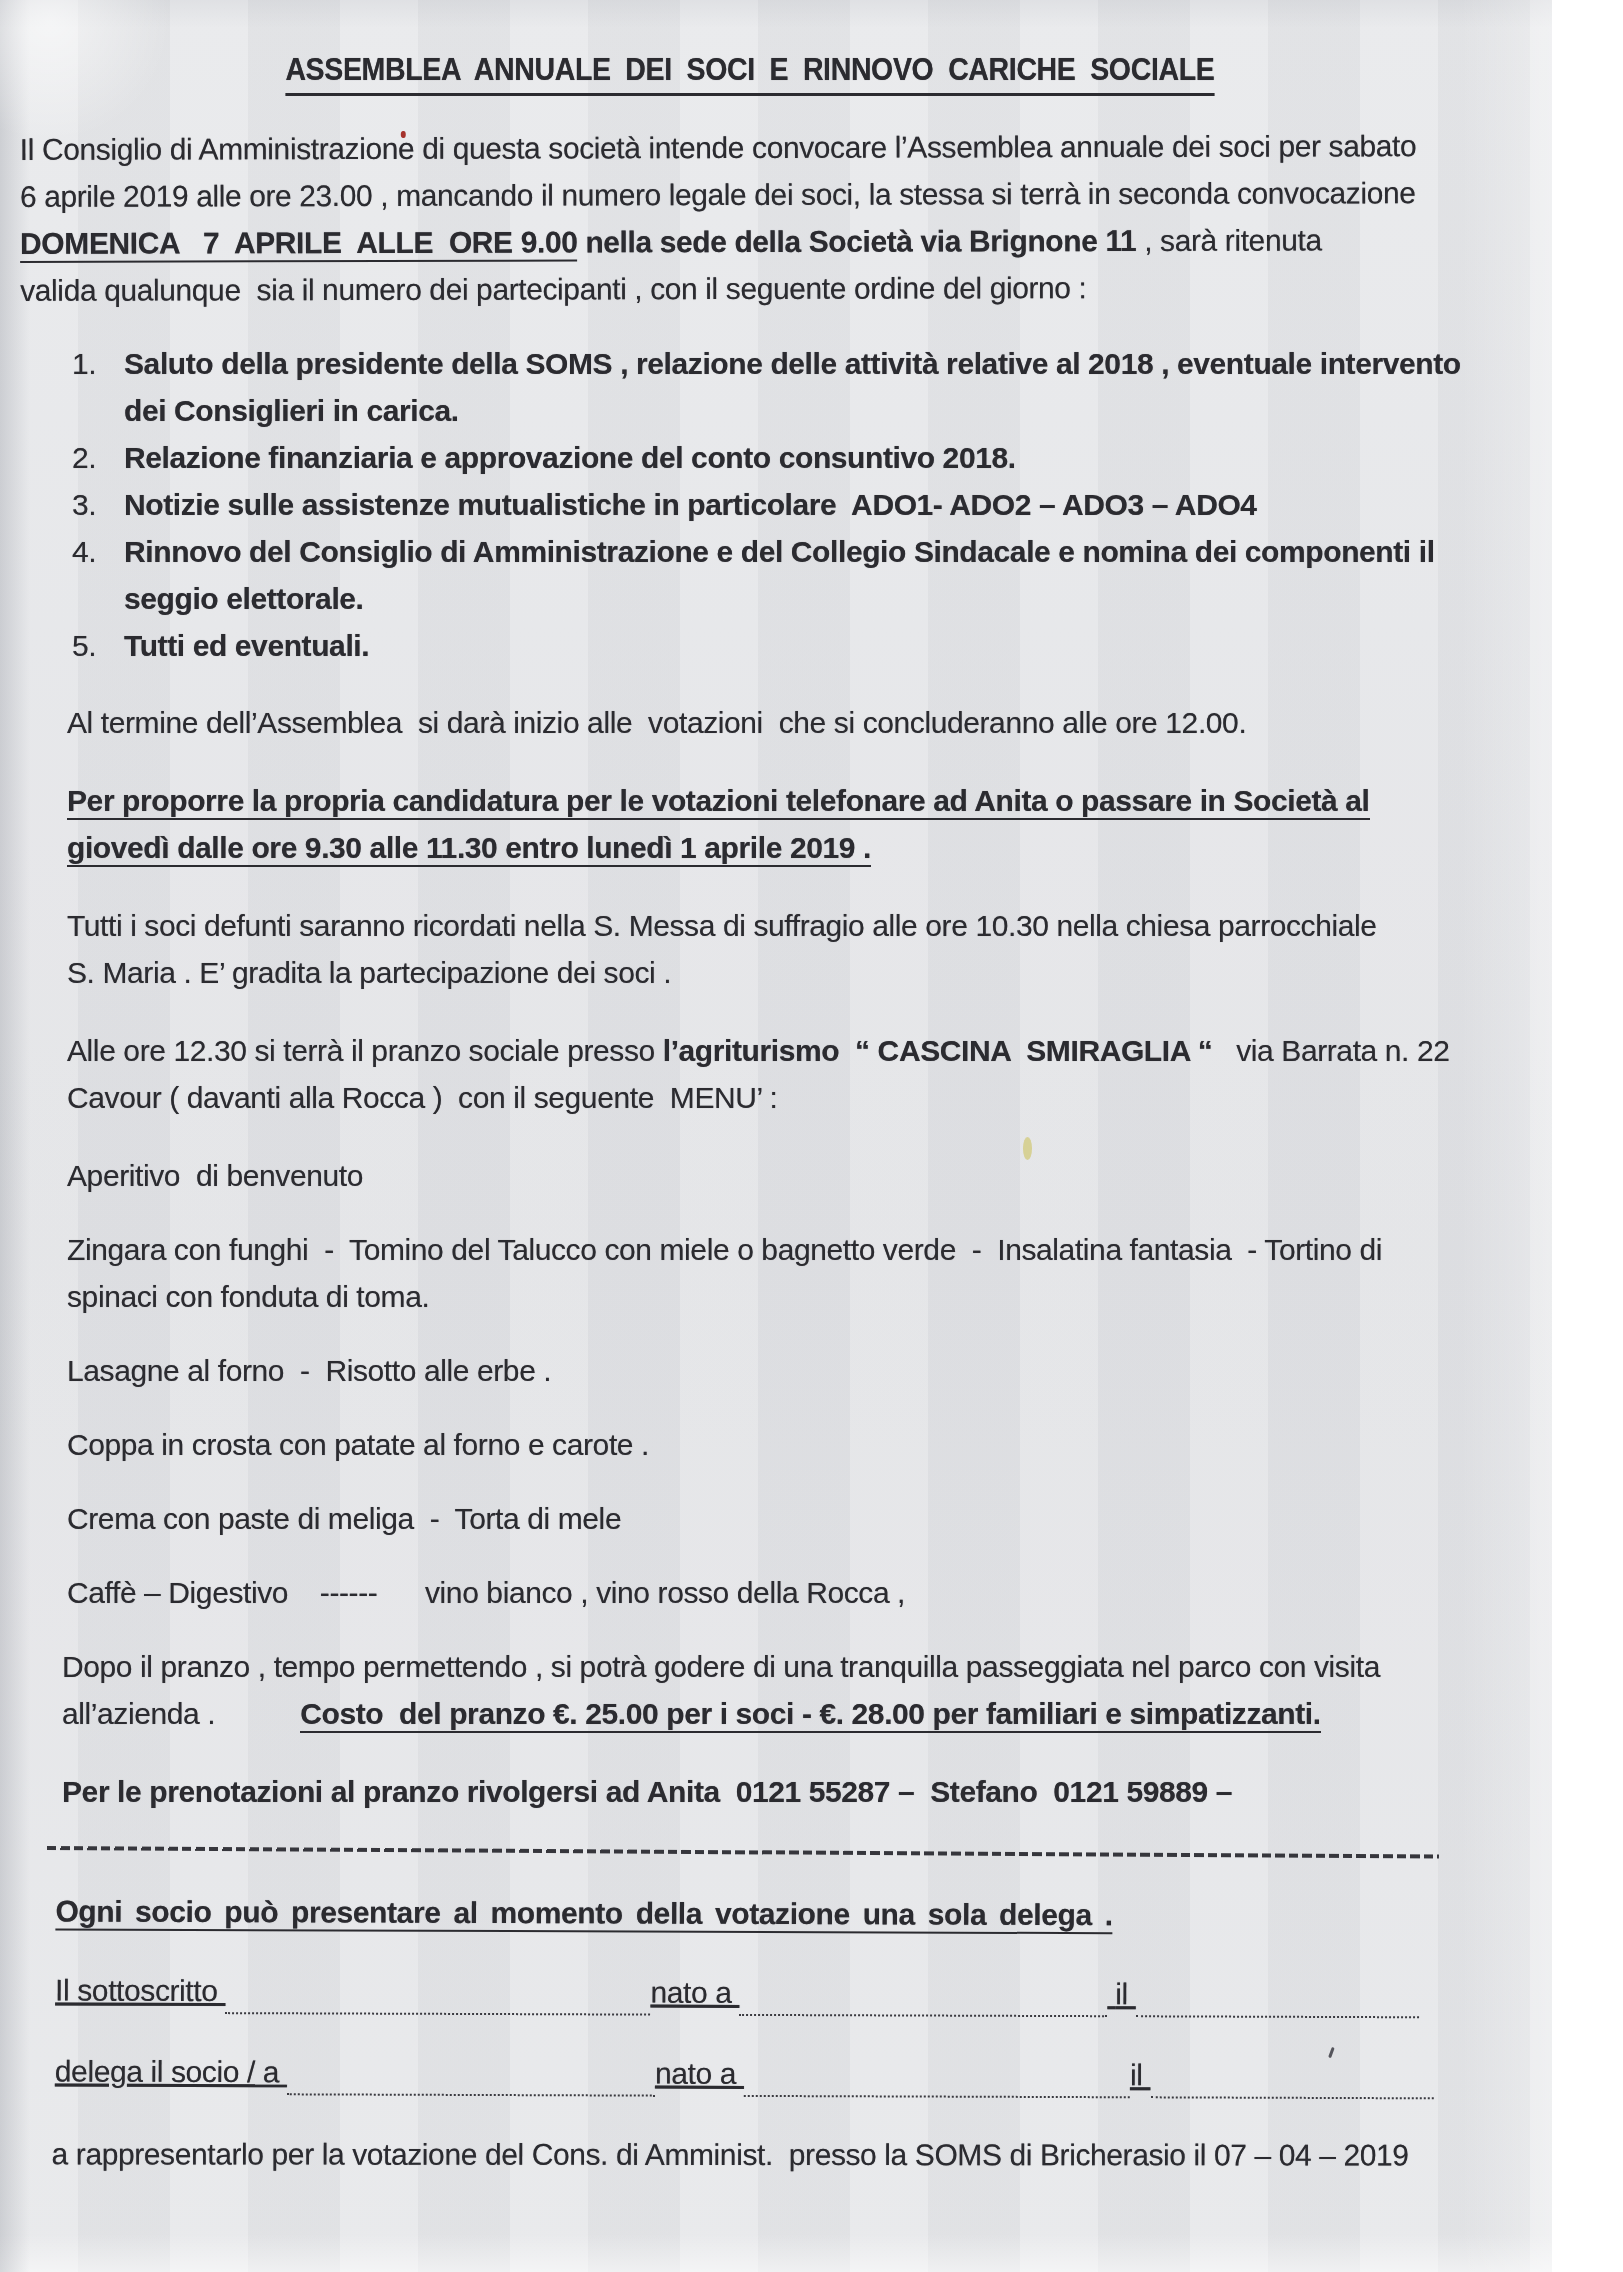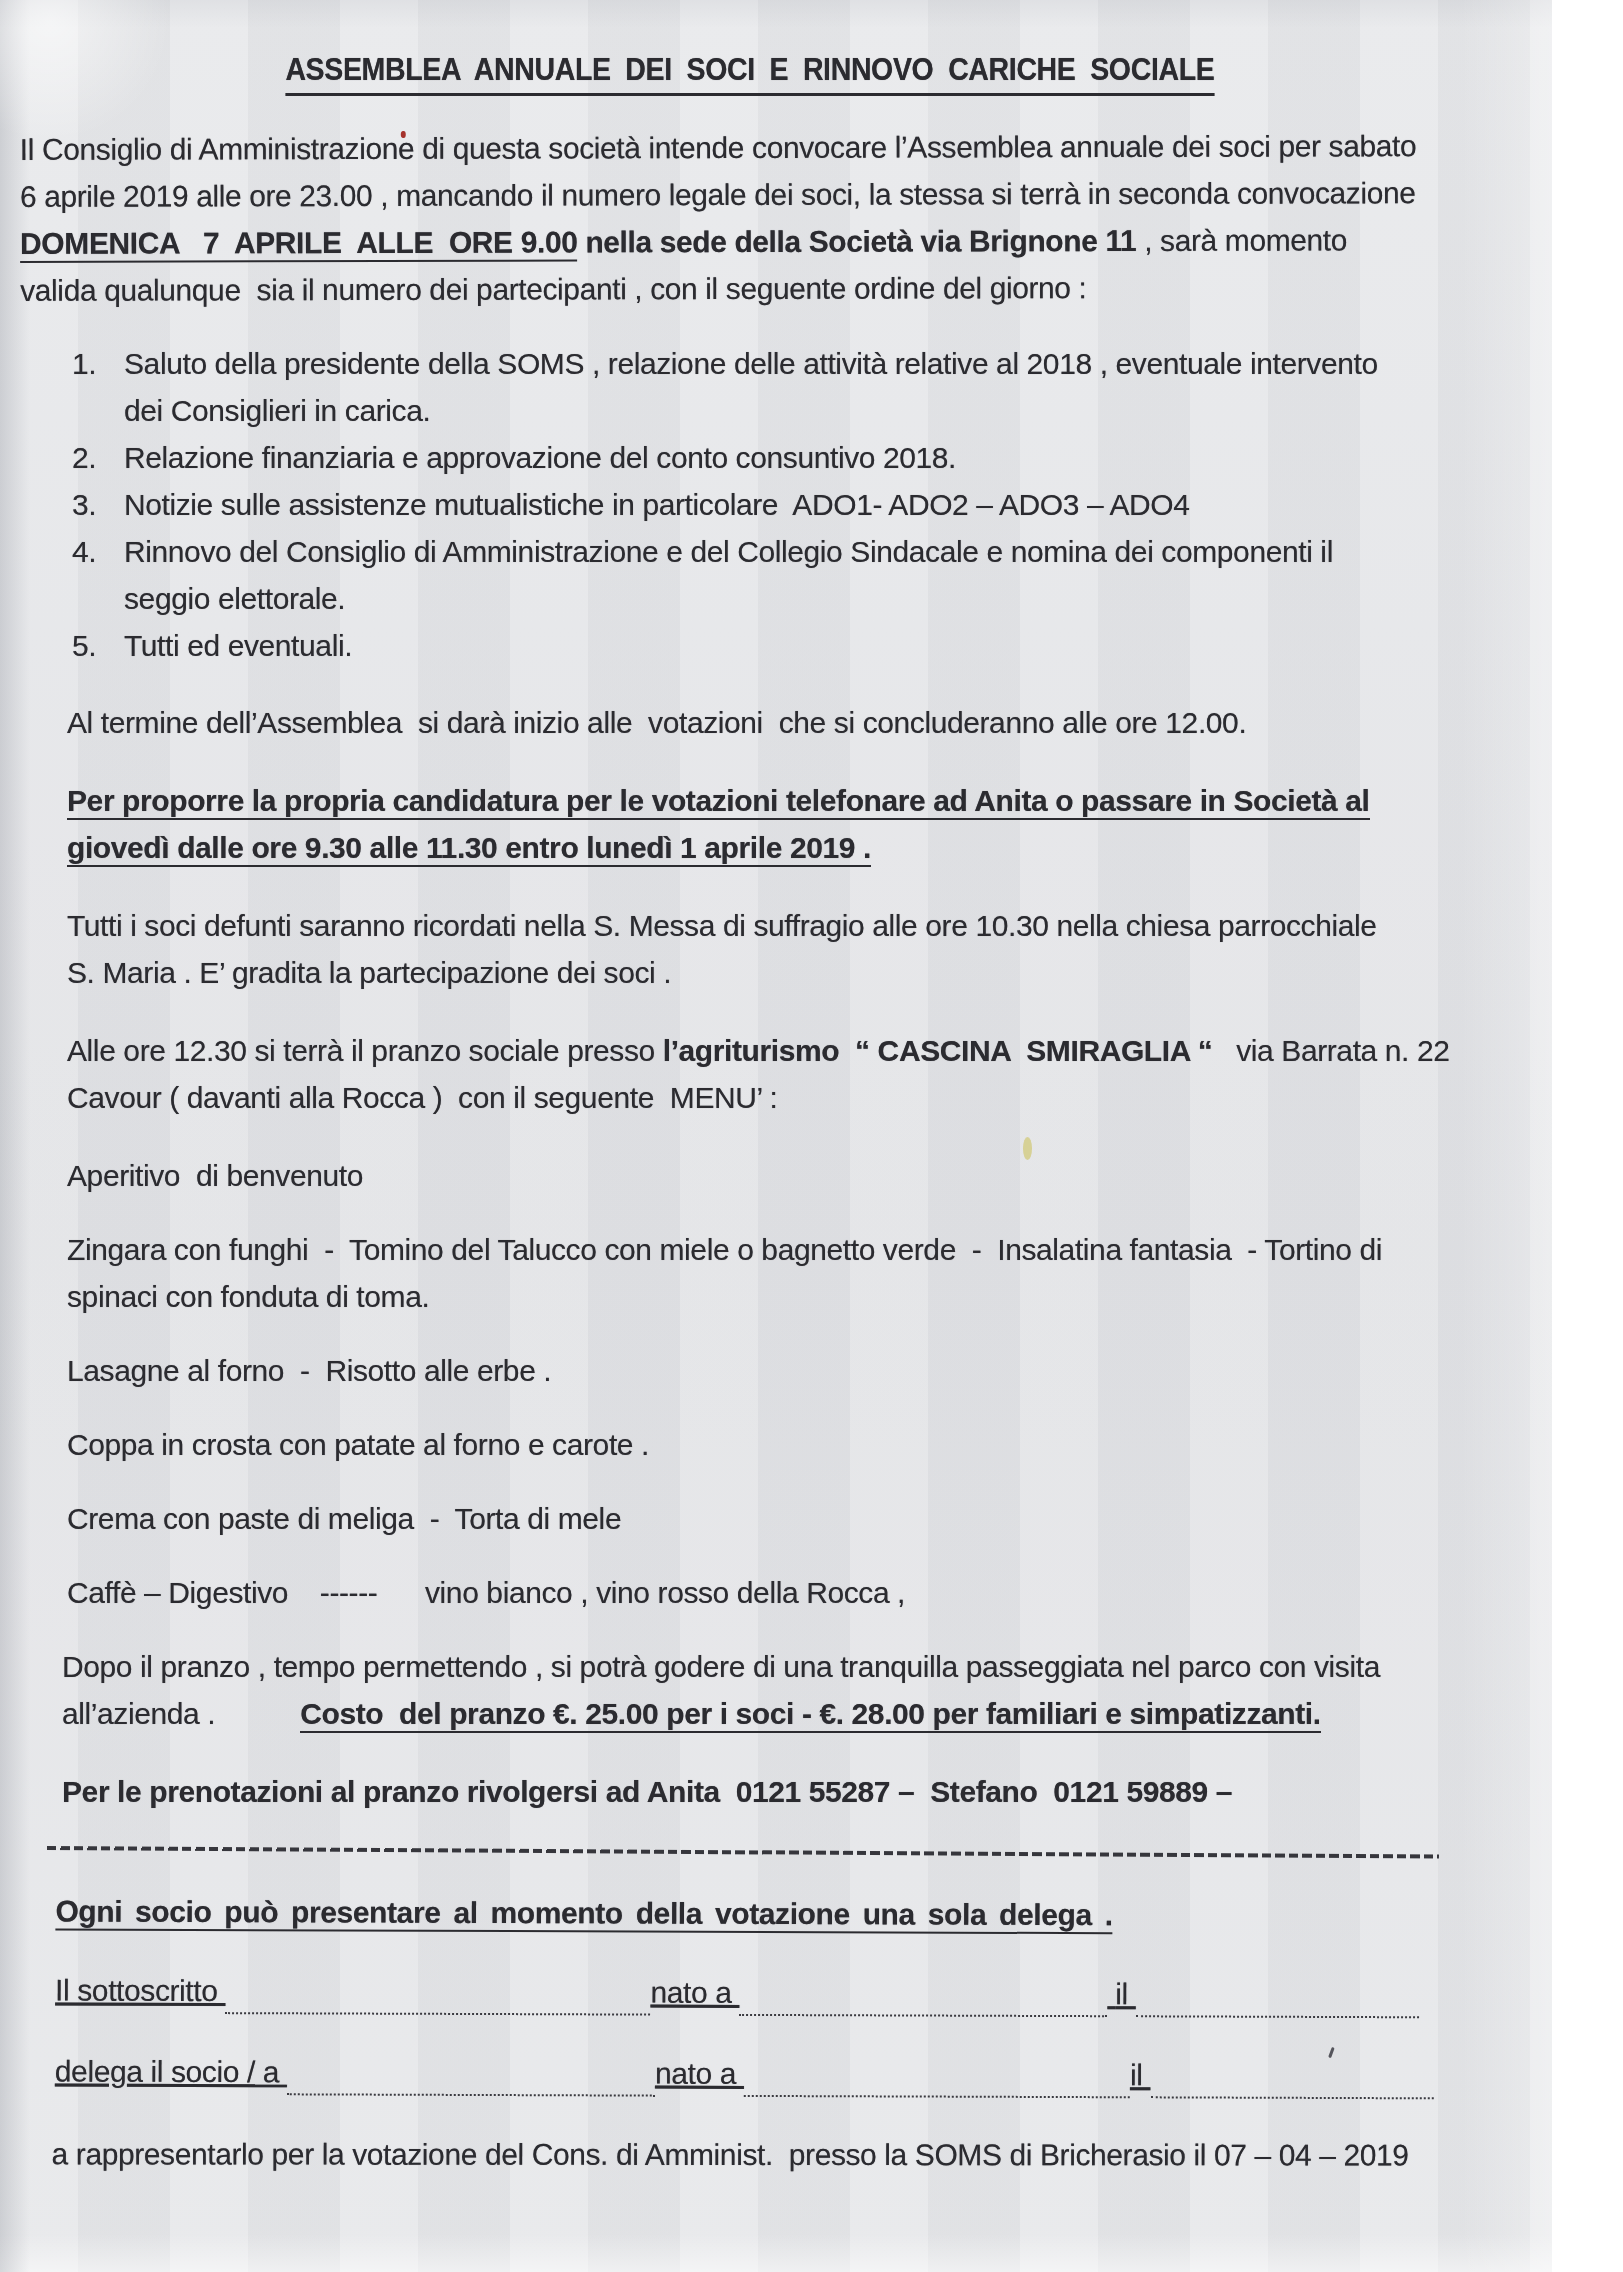--- a/index.html
+++ b/index.html
@@ -45,21 +45,21 @@
     font-size: 31px;
     word-spacing: 7.8px;
     border-bottom: 3.5px solid currentColor;
     padding-bottom: 5px;
     text-shadow: 0 0 0.7px rgba(25,25,30,.7);
   }
   .intro { margin-bottom: 28px; transform: rotate(-0.15deg); }
   .agenda { margin-left: 52px; margin-bottom: 30px; }
   .agenda-row { display: flex; }
   .num { width: 52px; flex: none; line-height: 47px; }
-  .itext { flex: 1; line-height: 47px; }
+  .itext { flex: 1; line-height: 47px; font-weight: bold; }
   .para { margin-left: 47px; margin-bottom: 31px; max-width: 1409px; }
   .menu { margin-bottom: 27px; }
   .ml60 { margin-left: 42px; }
   .gap { display: inline-block; width: 85px; }
   .sep {
     margin: 12.7px 0 40px 27px;
     width: 1392px;
     height: 4.2px;
     background: repeating-linear-gradient(90deg, #36363c 0 9.2px, rgba(0,0,0,0) 9.2px 13.5px);
     transform: rotate(0.35deg);
@@ -114,21 +114,21 @@
 <body>
 
 <div class="paper">
   <div class="content">
 
     <div class="title"><span>ASSEMBLEA ANNUALE DEI SOCI E RINNOVO CARICHE SOCIALE</span></div>
 
     <section class="intro">
       <div class="ln"><span>Il Consiglio di Amministrazion</span><span class="red-accent">e</span><span> di questa società intende convocare l’Assemblea annuale dei soci per sabato</span></div>
       <div class="ln"><span>6 aprile 2019 alle ore 23.00 , mancando il numero legale dei soci, la stessa si terrà in seconda convocazione</span></div>
-      <div class="ln"><span class="b u">DOMENICA   7  APRILE  ALLE  ORE 9.00</span><span class="b"> nella sede della Società via Brignone 11</span><span> , sarà momento</span></div>
+      <div class="ln"><span class="b u">DOMENICA   7  APRILE  ALLE  ORE 9.00</span><span class="b"> nella sede della Società via Brignone 11</span><span> , sarà ritenuta</span></div>
       <div class="ln"><span>valida qualunque  sia il numero dei partecipanti , con il seguente ordine del giorno :</span></div>
     </section>
 
     <section class="agenda">
       <div class="agenda-row">
           <span class="num">1.</span>
           <div class="itext"><span>Saluto della presidente della SOMS , relazione delle attività relative al 2018 , eventuale intervento</span><br><span>dei Consiglieri in carica.</span></div>
         </div>
       <div class="agenda-row">
           <span class="num">2.</span>

